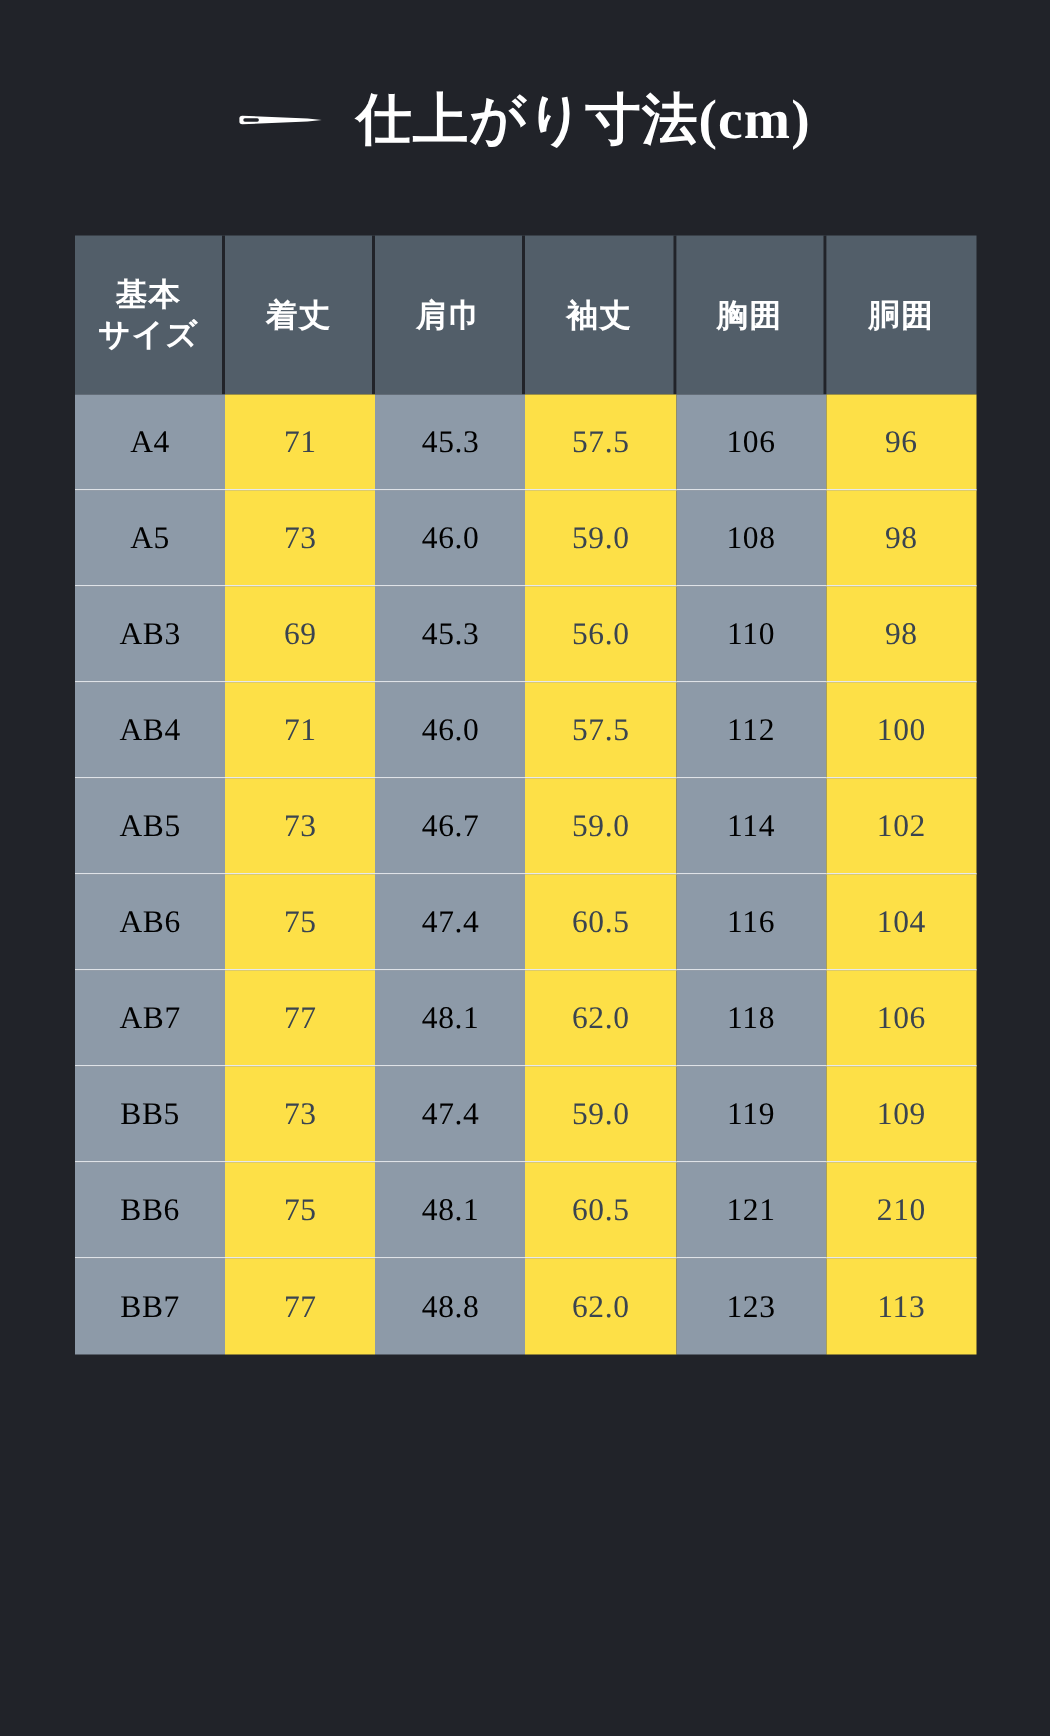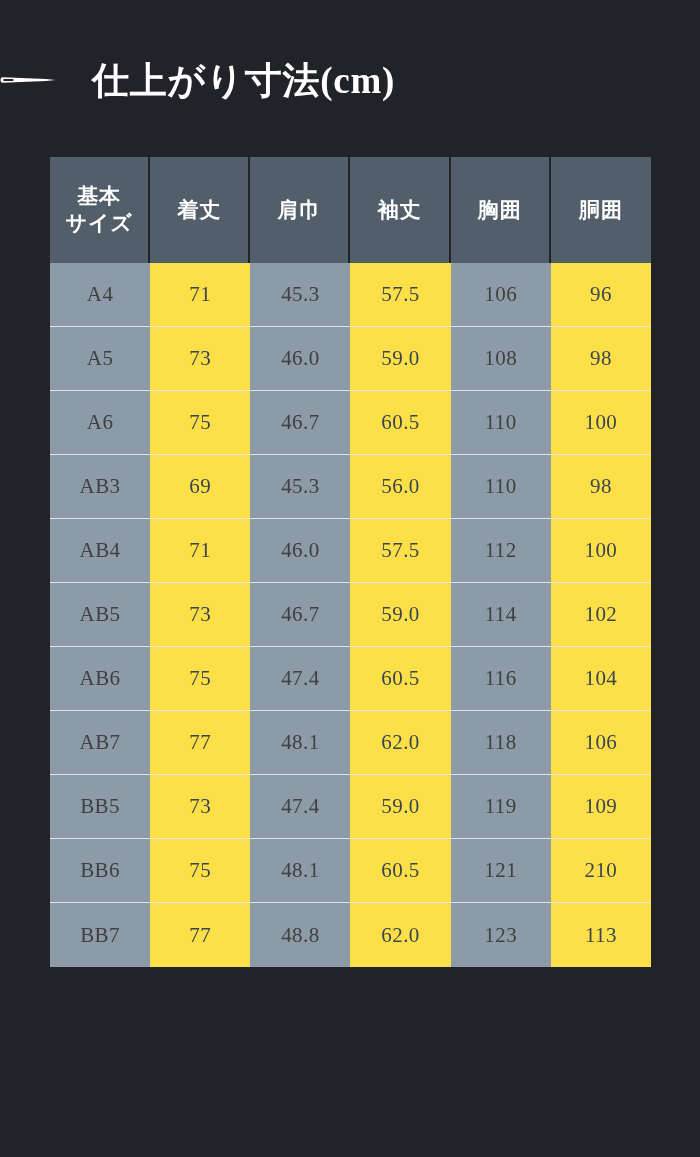--- a/index.html
+++ b/index.html
@@ -19,21 +19,22 @@
     width: 700px;
     height: 1157px;
     background: #212329;
     box-sizing: border-box;
   }
 
   
   .title-row {
     display: flex;
     align-items: center;
-    gap: 36px;
+    justify-content: center;
+    gap: 22px;
     padding-top: 52px;
     height: 56px;
   }
 
   .needle-icon {
     display: block;
     width: 56px;
     height: 16px;
     flex: none;
   }
@@ -94,21 +95,21 @@
     font-size: 21px;
     letter-spacing: 0.02em;
     box-sizing: border-box;
     border-bottom: 1px solid #e6e9ed;
   }
   tbody tr:last-child td { border-bottom: none; }
 
   
   tbody td.col-shade {
     background: #8d9aa8;
-    color: #404040;
+    color: #000000;
   }
   tbody td.col-light {
     background: #fde047;
     color: #3a4450;
   }
 
   tbody td.col-shade { border-bottom-color: #dfe3e8; }
 </style>
 </head>
 <body>
@@ -161,28 +162,20 @@
           </tr>
           <tr>
             <td class="col-shade">A5</td>
             <td class="col-light">73</td>
             <td class="col-shade">46.0</td>
             <td class="col-light">59.0</td>
             <td class="col-shade">108</td>
             <td class="col-light">98</td>
           </tr>
           <tr>
-            <td class="col-shade">A6</td>
-            <td class="col-light">75</td>
-            <td class="col-shade">46.7</td>
-            <td class="col-light">60.5</td>
-            <td class="col-shade">110</td>
-            <td class="col-light">100</td>
-          </tr>
-          <tr>
             <td class="col-shade">AB3</td>
             <td class="col-light">69</td>
             <td class="col-shade">45.3</td>
             <td class="col-light">56.0</td>
             <td class="col-shade">110</td>
             <td class="col-light">98</td>
           </tr>
           <tr>
             <td class="col-shade">AB4</td>
             <td class="col-light">71</td>

